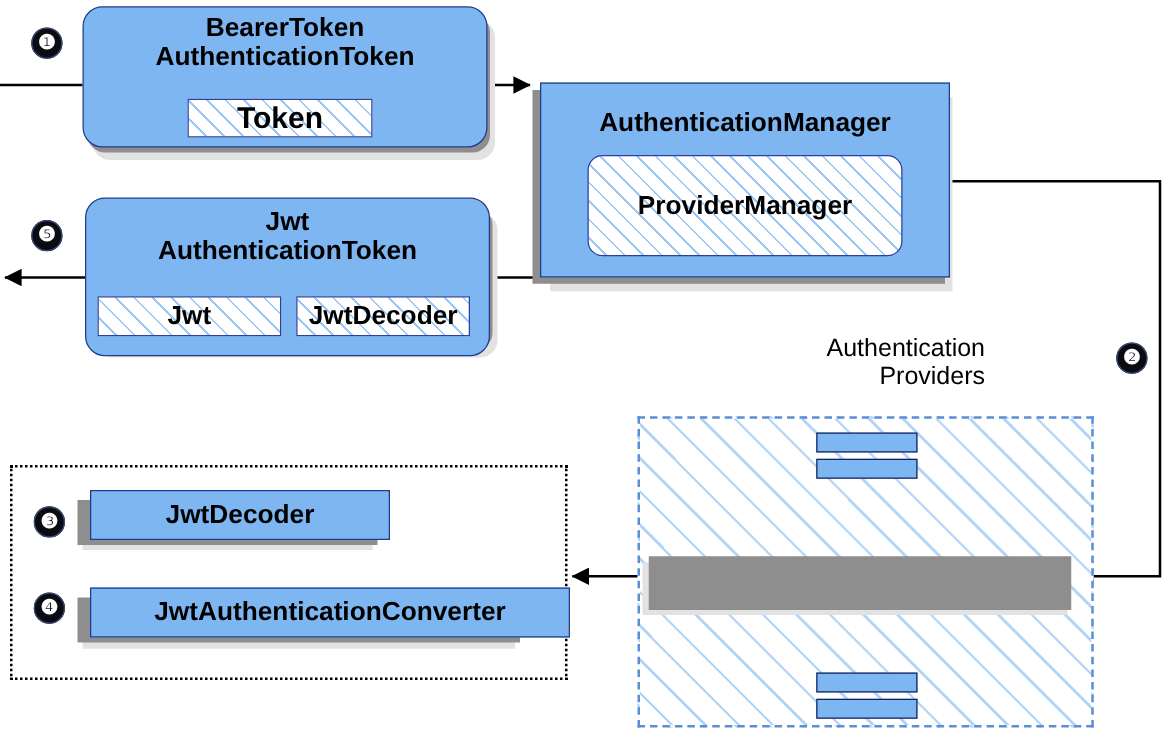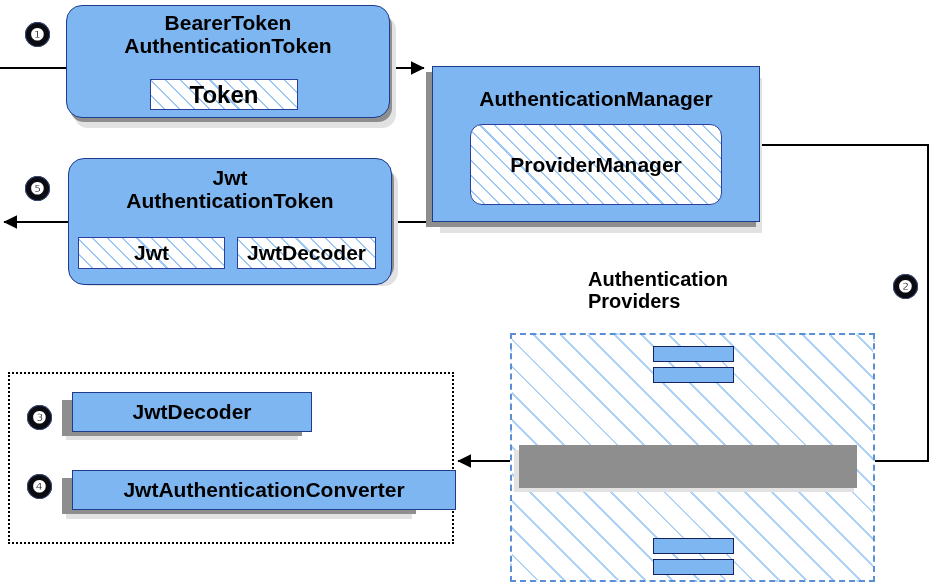--- a/index.html
+++ b/index.html
@@ -93,23 +93,23 @@
     position:absolute;
     box-sizing:border-box;
     border:2.5px dotted #000000;
     background:transparent;
     z-index:2;
   }
 
   
   .caption{
     position:absolute;
-    font-weight:bold;
+    font-weight:normal;
     color:#000;
-    text-align:left;
+    text-align:right;
     line-height:1.12;
     z-index:6;
   }
 
   
   .bullet{
     position:absolute;
     width:25px; height:25px;
     border-radius:50%;
     background:#0b0b12;

